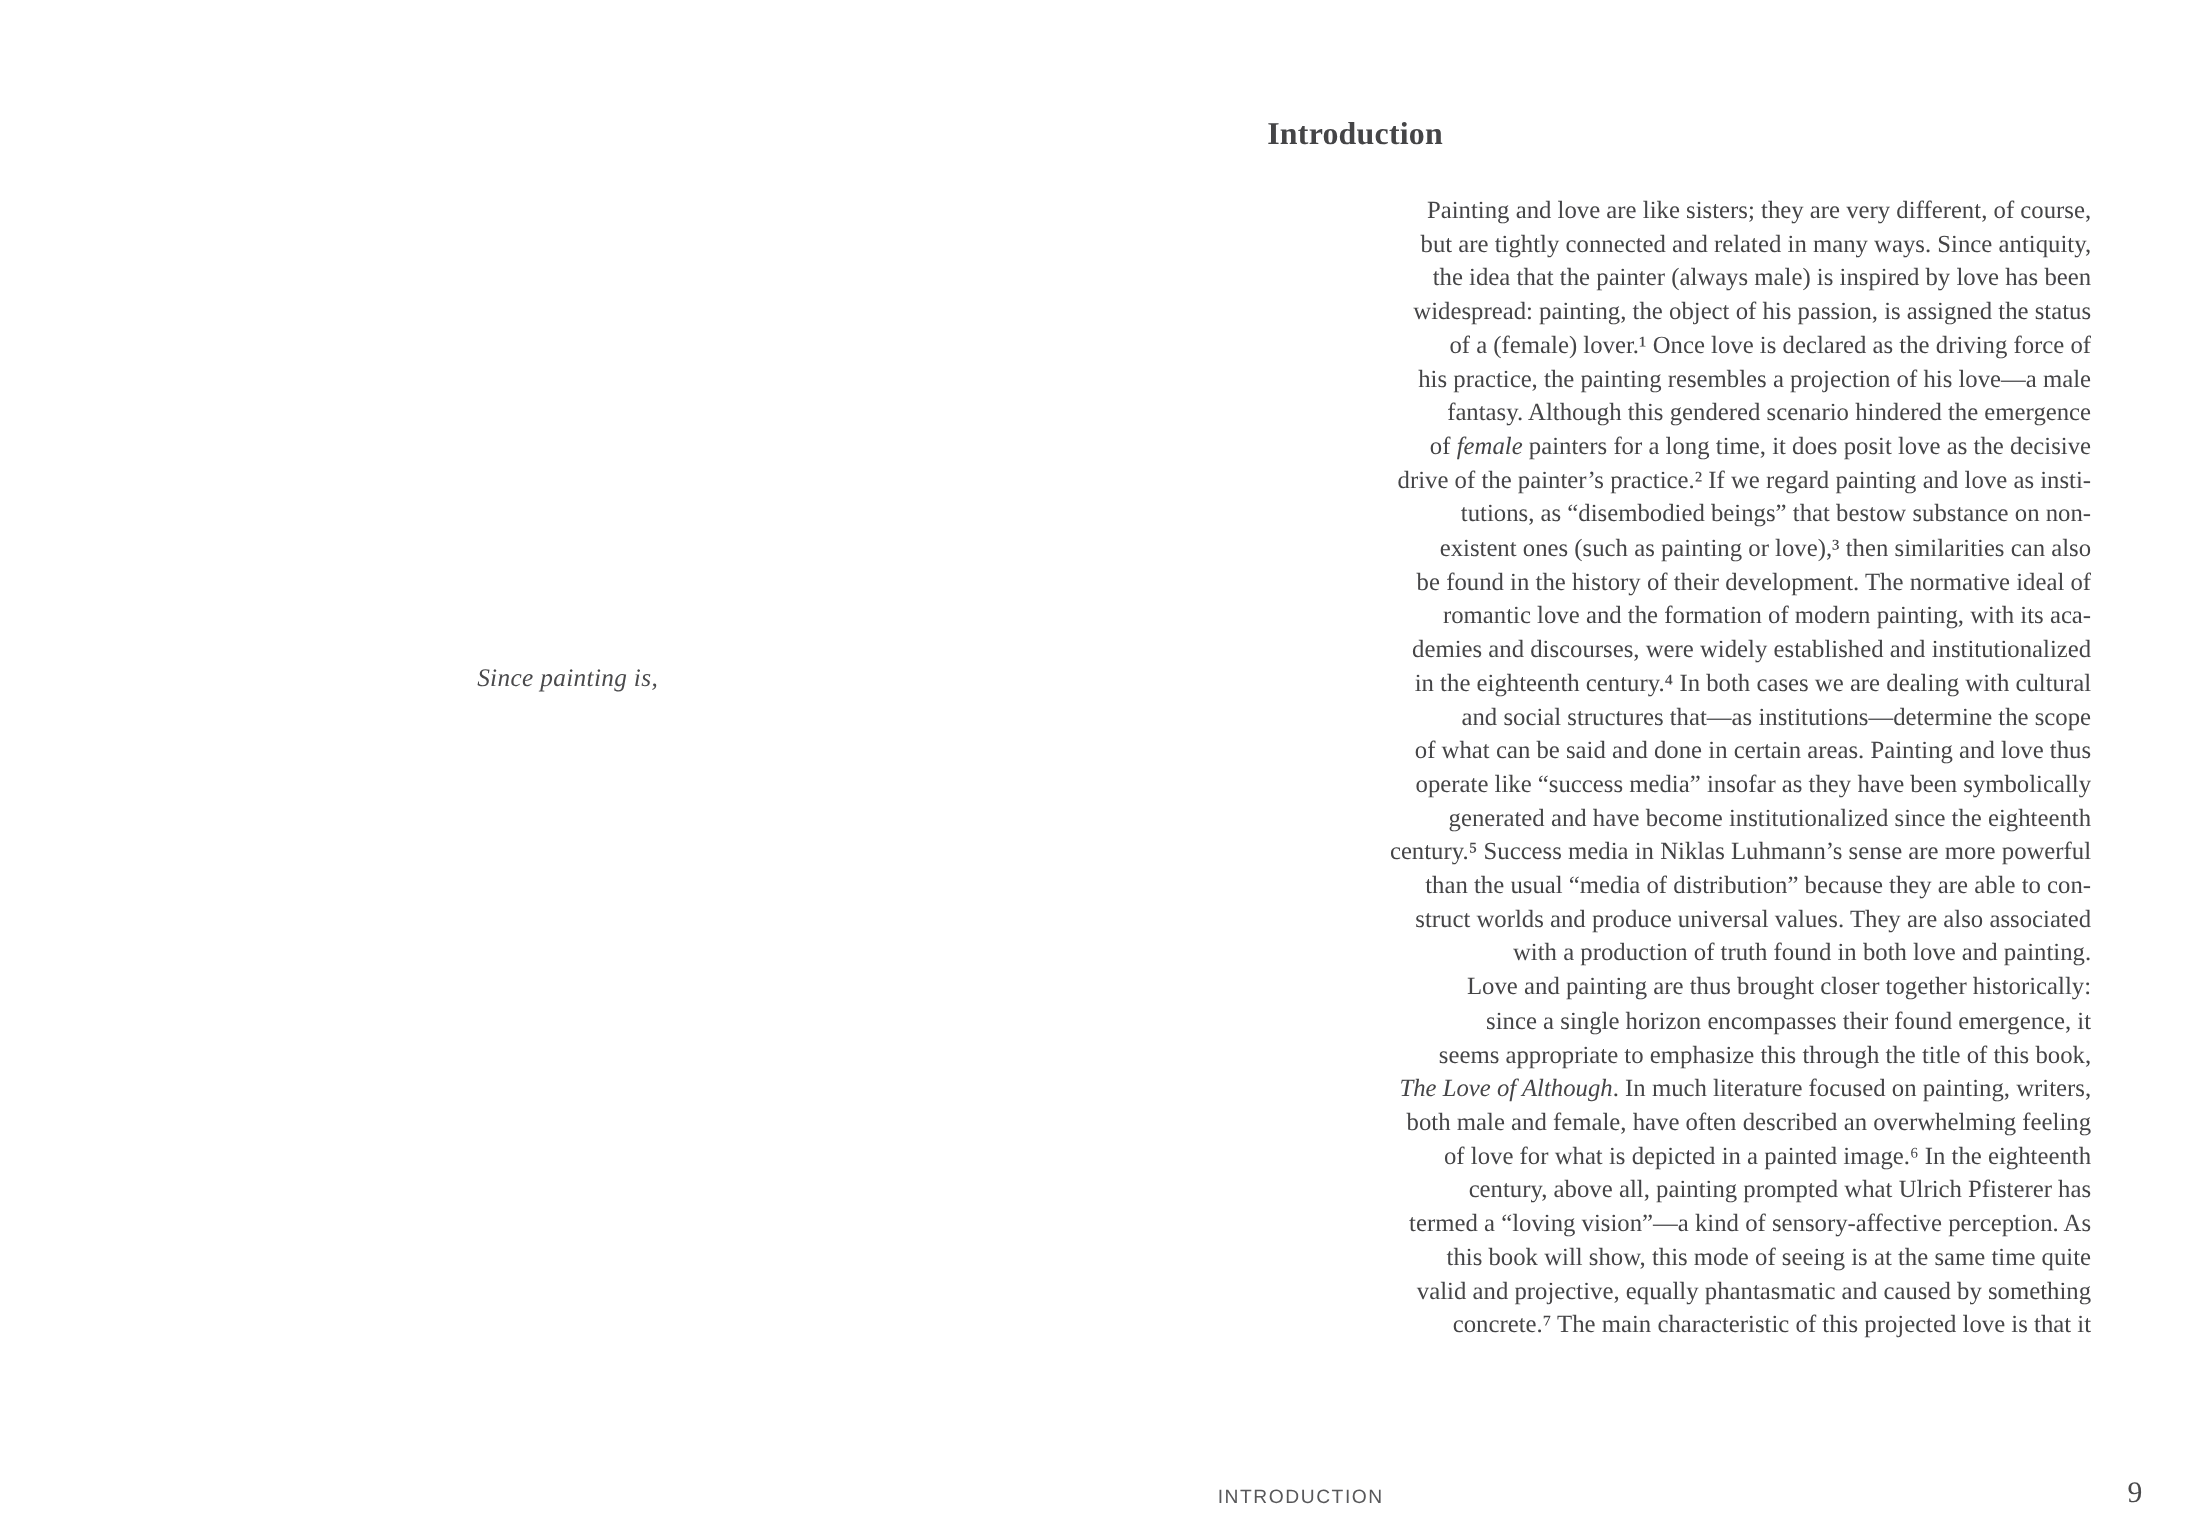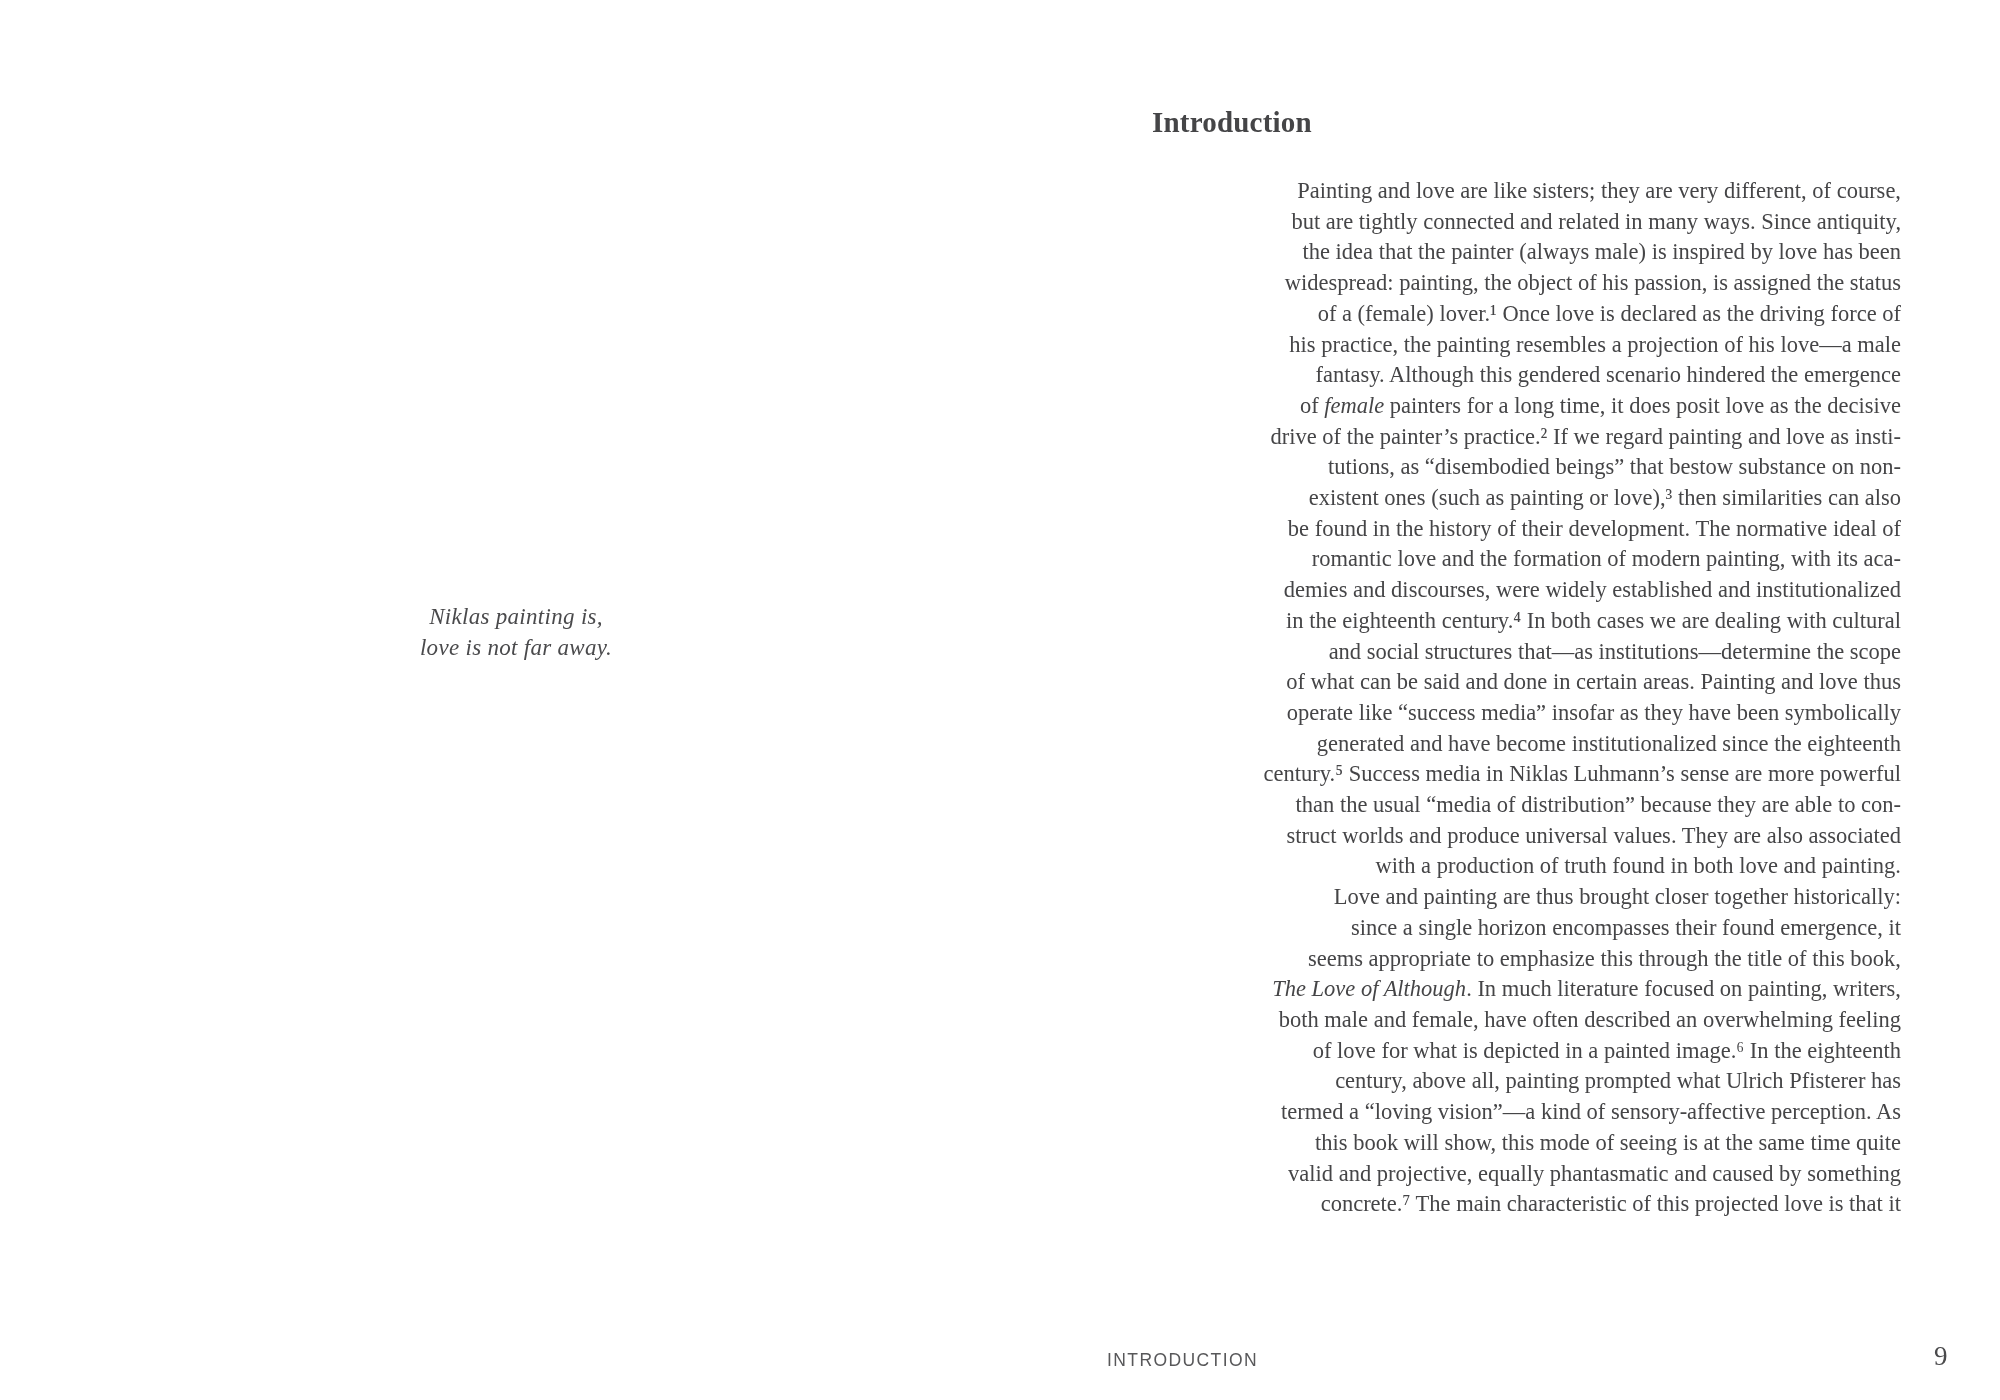--- a/index.html
+++ b/index.html
@@ -74,22 +74,21 @@
     font-size: 27px;
     color: #4a4a4c;
   }
 </style>
 </head>
 <body>
 
 <div class="book-page">
 
   <div class="epigraph">
-    <div>Niklas painting is,</div>
-    <div>love is not far away.</div>
+    <div>Since painting is,</div>
   </div>
 
   <div class="main-column">
     <h1 class="chapter-heading">Introduction</h1>
     <div class="body-text">
       <p class="body-para"><span>Painting and love are like sisters; they are very different, of course,
 but are tightly connected and related in many ways. Since antiquity,
 the idea that the painter (always male) is inspired by love has been
 widespread: painting, the object of his passion, is assigned the status
 of a (female) lover.¹ Once love is declared as the driving force of

